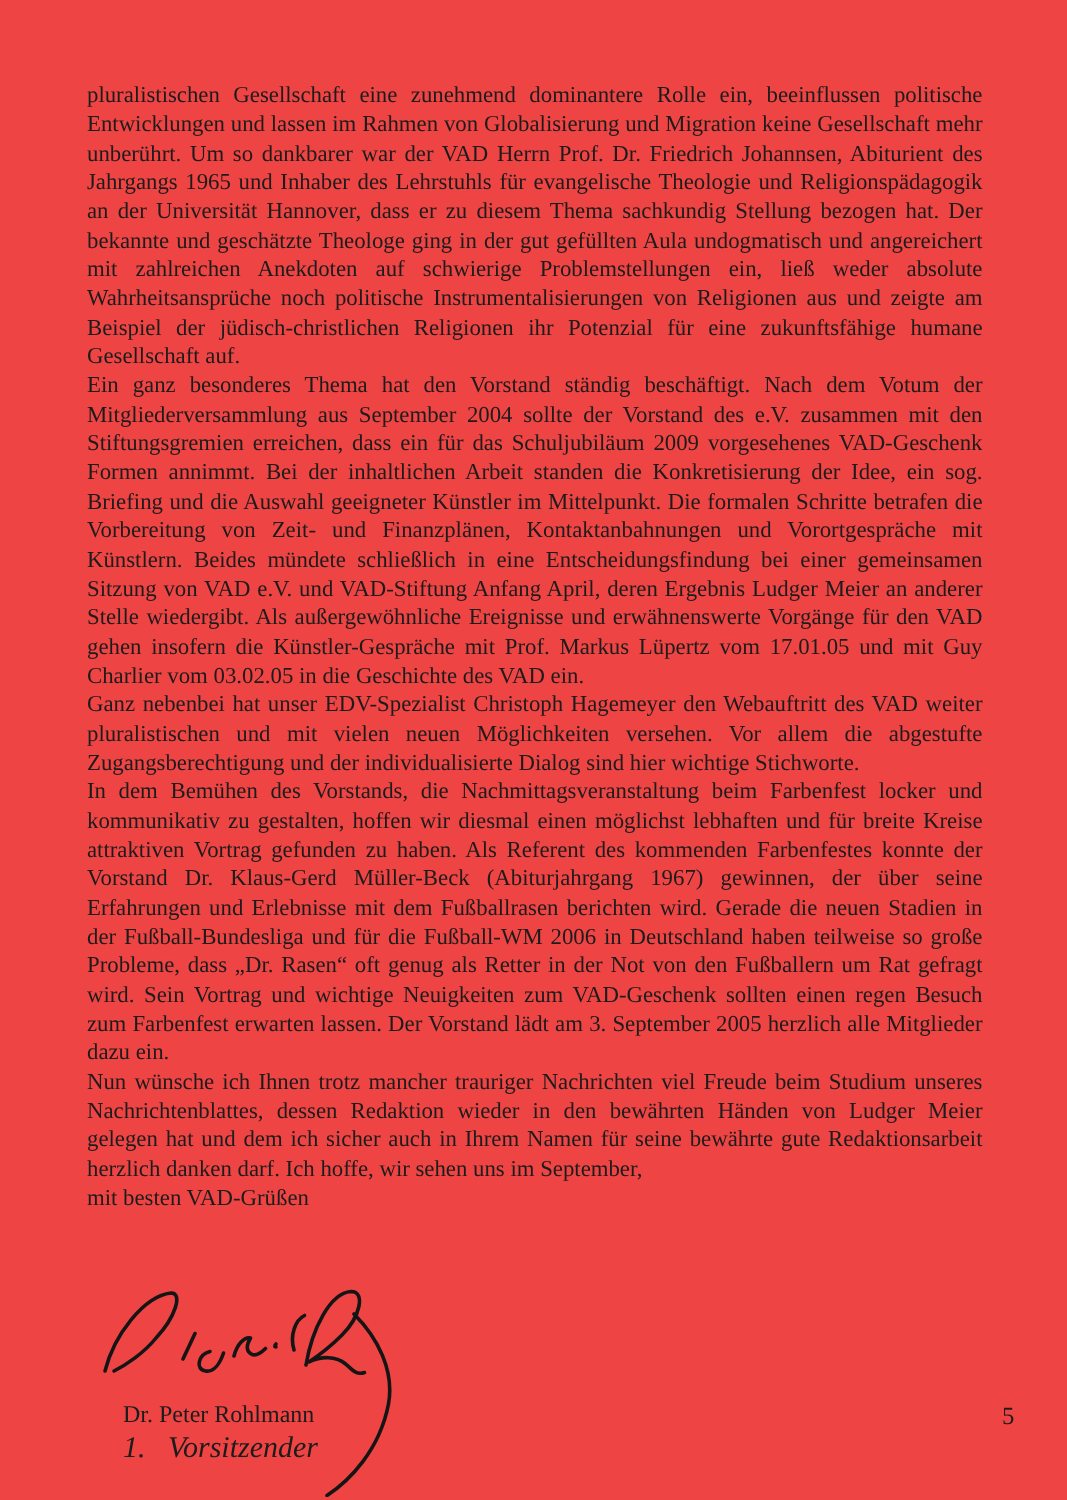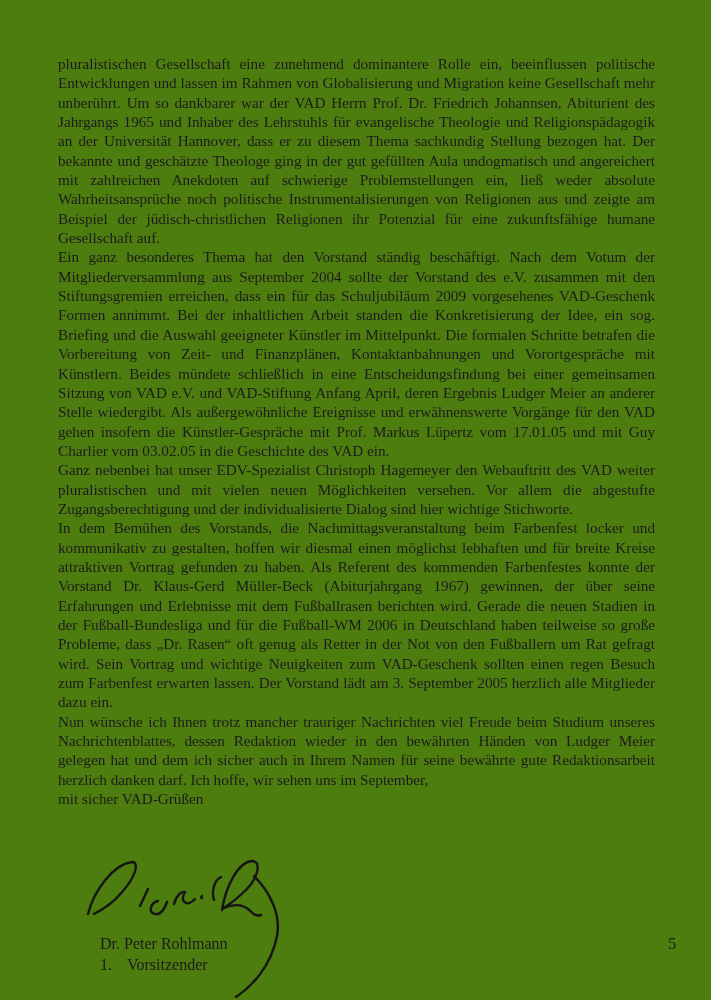--- a/index.html
+++ b/index.html
@@ -5,21 +5,21 @@
   html, body {
     margin: 0;
     padding: 0;
     background: #e8e8e8;
   }
   .page {
     position: relative;
     width: 711px;
     height: 1000px;
     margin: 0 auto;
-    background: #4d7c0f;
+    background: #ef4444;
     color: #1c1c1c;
     font-family: "Liberation Serif", "DejaVu Serif", serif;
     overflow: hidden;
   }
   .text-block {
     position: absolute;
     left: 58px;
     top: 54px;
     width: 597px;
     font-size: 15.2px;
@@ -34,21 +34,20 @@
     margin: 0;
     text-align: left;
   }
   .signature-area {
     position: absolute;
     left: 0;
     top: 0;
     width: 682px;
     height: 1000px;
     pointer-events: none;
-    margin-left: 18px;
   }
   .sig-svg {
     position: absolute;
     left: 56px;
     top: 856px;
     width: 230px;
     height: 142px;
   }
   .sig-svg path {
     fill: none;
@@ -62,23 +61,24 @@
     left: 82px;
     top: 934px;
     font-size: 16px;
     line-height: 20px;
     white-space: nowrap;
   }
   .sig-role {
     position: absolute;
     left: 82px;
     top: 955px;
-    font-size: 16px;
+    font-size: 20px;
     line-height: 20px;
     white-space: nowrap;
+    font-style: italic;
   }
   .sig-role .role-num {
     display: inline-block;
     margin-right: 15px;
   }
   .page-number {
     position: absolute;
     left: 668px;
     top: 934px;
     font-size: 16.5px;
@@ -88,21 +88,21 @@
 <body>
 
 <div class="page">
 
   <div class="text-block">
     <p class="para">pluralistischen Gesellschaft eine zunehmend dominantere Rolle ein, beeinflussen politische Entwicklungen und lassen im Rahmen von Globalisierung und Migration keine Gesellschaft mehr unberührt. Um so dankbarer war der VAD Herrn Prof. Dr. Friedrich Johannsen, Abiturient des Jahrgangs 1965 und Inhaber des Lehrstuhls für evangelische Theologie und Religionspädagogik an der Universität Hannover, dass er zu diesem Thema sachkundig Stellung bezogen hat. Der bekannte und geschätzte Theologe ging in der gut gefüllten Aula undogmatisch und angereichert mit zahlreichen Anekdoten auf schwierige Problemstellungen ein, ließ weder absolute Wahrheitsansprüche noch politische Instrumentalisierungen von Religionen aus und zeigte am Beispiel der jüdisch-christlichen Religionen ihr Potenzial für eine zukunftsfähige humane Gesellschaft auf.</p>
     <p class="para">Ein ganz besonderes Thema hat den Vorstand ständig beschäftigt. Nach dem Votum der Mitgliederversammlung aus September 2004 sollte der Vorstand des e.V. zusammen mit den Stiftungsgremien erreichen, dass ein für das Schuljubiläum 2009 vorgesehenes VAD-Geschenk Formen annimmt. Bei der inhaltlichen Arbeit standen die Konkretisierung der Idee, ein sog. Briefing und die Auswahl geeigneter Künstler im Mittelpunkt. Die formalen Schritte betrafen die Vorbereitung von Zeit- und Finanzplänen, Kontaktanbahnungen und Vorortgespräche mit Künstlern. Beides mündete schließlich in eine Entscheidungsfindung bei einer gemeinsamen Sitzung von VAD e.V. und VAD-Stiftung Anfang April, deren Ergebnis Ludger Meier an anderer Stelle wiedergibt. Als außergewöhnliche Ereignisse und erwähnenswerte Vorgänge für den VAD gehen insofern die Künstler-Gespräche mit Prof. Markus Lüpertz vom 17.01.05 und mit Guy Charlier vom 03.02.05 in die Geschichte des VAD ein.</p>
     <p class="para">Ganz nebenbei hat unser EDV-Spezialist Christoph Hagemeyer den Webauftritt des VAD weiter pluralistischen und mit vielen neuen Möglichkeiten versehen. Vor allem die abgestufte Zugangsberechtigung und der individualisierte Dialog sind hier wichtige Stichworte.</p>
     <p class="para">In dem Bemühen des Vorstands, die Nachmittagsveranstaltung beim Farbenfest locker und kommunikativ zu gestalten, hoffen wir diesmal einen möglichst lebhaften und für breite Kreise attraktiven Vortrag gefunden zu haben. Als Referent des kommenden Farbenfestes konnte der Vorstand Dr. Klaus-Gerd Müller-Beck (Abiturjahrgang 1967) gewinnen, der über seine Erfahrungen und Erlebnisse mit dem Fußballrasen berichten wird. Gerade die neuen Stadien in der Fußball-Bundesliga und für die Fußball-WM 2006 in Deutschland haben teilweise so große Probleme, dass „Dr. Rasen“ oft genug als Retter in der Not von den Fußballern um Rat gefragt wird. Sein Vortrag und wichtige Neuigkeiten zum VAD-Geschenk sollten einen regen Besuch zum Farbenfest erwarten lassen. Der Vorstand lädt am 3. September 2005 herzlich alle Mitglieder dazu ein.</p>
     <p class="para">Nun wünsche ich Ihnen trotz mancher trauriger Nachrichten viel Freude beim Studium unseres Nachrichtenblattes, dessen Redaktion wieder in den bewährten Händen von Ludger Meier gelegen hat und dem ich sicher auch in Ihrem Namen für seine bewährte gute Redaktionsarbeit herzlich danken darf. Ich hoffe, wir sehen uns im September,</p>
-    <p class="closing">mit sicher VAD-Grüßen</p>
+    <p class="closing">mit besten VAD-Grüßen</p>
   </div>
 
   <div class="signature-area">
     <svg class="sig-svg" viewBox="0 0 230 142" aria-hidden="true">
 
       <path d="M14,58 C20,34 40,8 58,6 C66,6 61,22 48,36 C40,46 28,54 20,58"></path>
 
       <path d="M66,50 L74,33"></path>
       <path d="M84,45 C76,47 74,57 81,58 C87,59 91,52 93,46"></path>
       <path d="M100,48 C102,40 107,35 111,36 C108,41 108,45 112,47 C115,48 118,46 121,43"></path>

